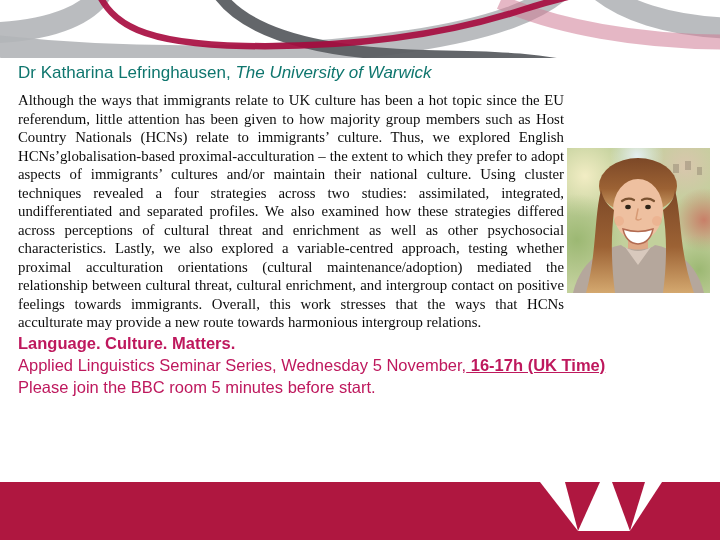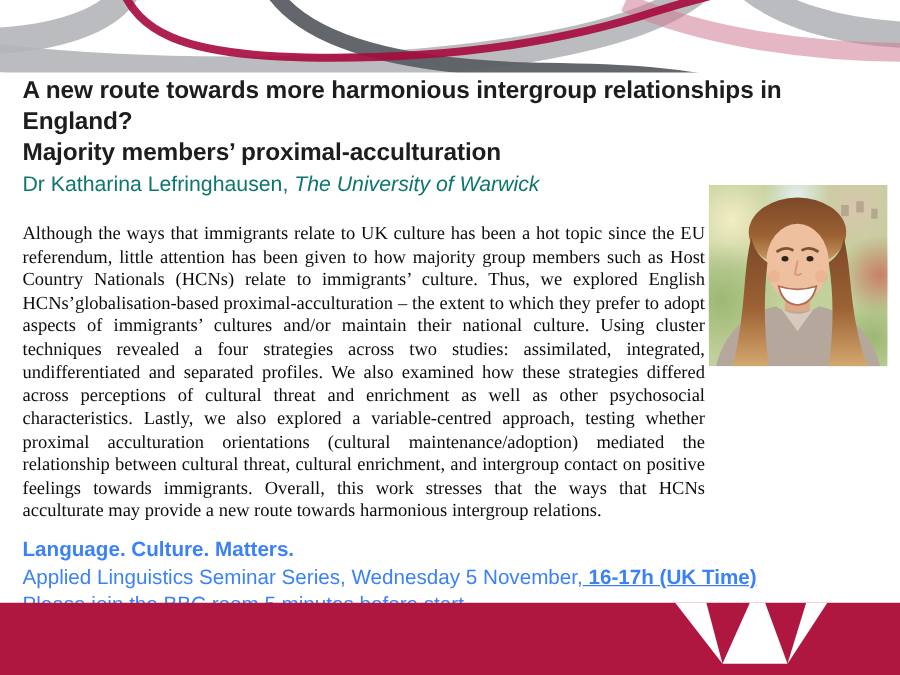--- a/index.html
+++ b/index.html
@@ -10,26 +10,26 @@
   }
   .ribbons{position:absolute;top:0;left:0;width:720px;height:58px;}
   .content{position:absolute;top:60px;left:18px;width:690px;}
   .title{
     font-size:19.5px;font-weight:bold;color:#1d1d1d;line-height:25px;
     letter-spacing:-0.1px;
   }
   .author{font-size:17px;color:#0f766e;line-height:23px;margin-top:1px;}
   .author .affil{font-style:italic;}
   .abstract{
-    width:546px;margin-top:19px;
+    width:546px;margin-top:7px;
     font-family:"Liberation Serif",serif;font-size:14.8px;line-height:18.5px;
     color:#0c0c0c;text-align:justify;hyphens:none;
   }
   .footer{
-    margin-top:10px;color:#3b82f6;font-size:16.5px;line-height:22.4px;
+    color:#be185d;font-size:16.5px;line-height:22.4px;
   }
   .footer .tagline{font-weight:bold;}
   .footer .time{font-weight:bold;text-decoration:underline;white-space:pre;text-align:center;}
   .photo{
     position:absolute;left:567px;top:148px;width:143px;height:145px;
     overflow:hidden;
   }
   .band{position:absolute;left:0;bottom:0;width:720px;height:58px;}
 </style>
 </head>
@@ -99,24 +99,20 @@
     <path d="M56,81 Q71,86 86,81 Q83,95 71,96 Q59,95 56,81 Z" fill="#ffffff" stroke="#b26b52" stroke-width="1.4"></path>
 
     <path d="M6,145 C13,115 34,101 54,97 C60,103 82,103 88,97 C108,101 130,115 137,145 Z" fill="#b5a79c"></path>
     <path d="M58,99 L71,117 L84,99 Q71,107 58,99 Z" fill="#d8c9bd"></path>
 
     <path d="M34,42 C27,70 30,104 19,145 L48,145 C44,114 44,88 47,62 C40,57 36,51 34,42 Z" fill="url(#hairg)"></path>
     <path d="M108,42 C115,70 112,104 127,145 L96,145 C100,114 100,88 96,62 C103,57 107,51 108,42 Z" fill="url(#hairg)"></path>
   </svg>
 
   <div class="content">
-    <div class="title">
-      <div>A new route towards more harmonious intergroup relationships in England?</div>
-      <div>Majority members’ proximal-acculturation</div>
-    </div>
     <div class="author"><span>Dr Katharina Lefringhausen</span><span>, </span><span class="affil">The University of Warwick</span></div>
 
     <div class="abstract">Although the ways that immigrants relate to UK culture has been a hot topic since the EU referendum, little attention has been given to how majority group members such as Host Country Nationals (HCNs) relate to immigrants’ culture. Thus, we explored English HCNs’globalisation-based proximal-acculturation – the extent to which they prefer to adopt aspects of immigrants’ cultures and/or maintain their national culture. Using cluster techniques revealed a four strategies across two studies: assimilated, integrated, undifferentiated and separated profiles. We also examined how these strategies differed across perceptions of cultural threat and enrichment as well as other psychosocial characteristics. Lastly, we also explored a variable-centred approach, testing whether proximal acculturation orientations (cultural maintenance/adoption) mediated the relationship between cultural threat, cultural enrichment, and intergroup contact on positive feelings towards immigrants. Overall, this work stresses that the ways that HCNs acculturate may provide a new route towards harmonious intergroup relations.</div>
 
     <div class="footer">
       <div class="tagline">Language. Culture. Matters.</div>
       <div><span>Applied Linguistics Seminar Series, Wednesday 5 November,</span><span class="time"> 16-17h (UK Time)</span></div>
       <div>Please join the BBC room 5 minutes before start.</div>
     </div>
   </div>

